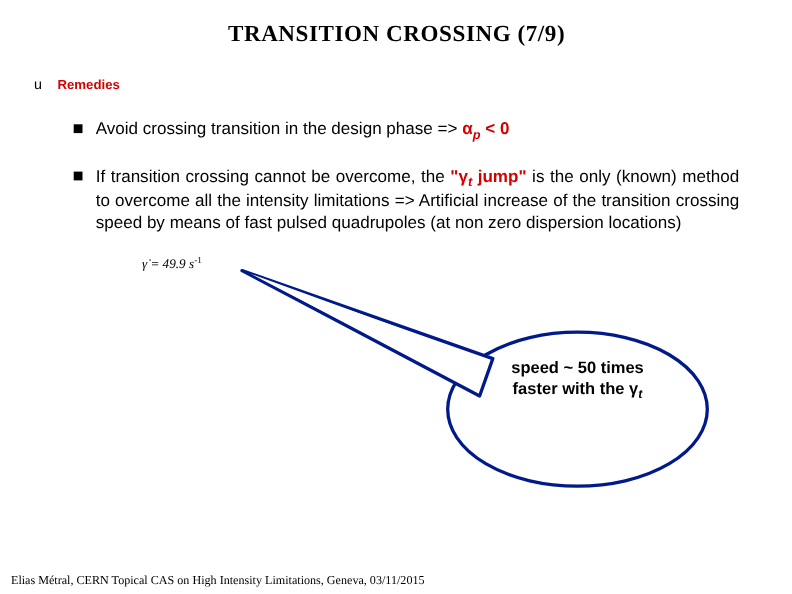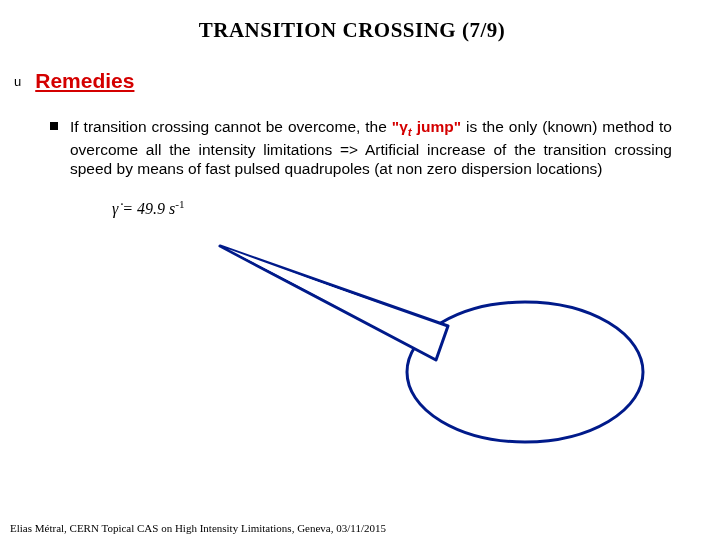--- a/index.html
+++ b/index.html
@@ -5,21 +5,21 @@
   * { margin: 0; padding: 0; box-sizing: border-box; }
   body {
     width: 720px;
     height: 540px;
     background: #fff;
     font-family: "Times New Roman", Times, serif;
     position: relative;
     overflow: hidden;
   }
   .slide {
-    padding: 18px 28px 0 12px;
+    padding: 18px 28px 0 29px;
     position: relative;
     height: 100%;
   }
   .title {
     text-align: center;
     font-size: 21px;
     font-weight: bold;
     letter-spacing: 0.5px;
     margin-bottom: 26px;
   }
@@ -29,24 +29,23 @@
     gap: 14px;
     margin-left: 2px;
     margin-bottom: 24px;
   }
   .u-marker {
     font-size: 13px;
     font-family: Arial, sans-serif;
   }
   .section-heading {
     font-family: Arial, Helvetica, sans-serif;
-    font-size: 21px;
+    font-size: 12px;
     font-weight: bold;
     color: #d40000;
-    text-decoration: underline;
   }
   .bullets {
     margin-left: 38px;
     margin-right: 20px;
   }
   .bullet-item {
     display: flex;
     gap: 12px;
     font-family: Arial, Helvetica, sans-serif;
     font-size: 15.5px;
@@ -63,21 +62,21 @@
   }
   .bullet-text { flex: 1; }
   .red { color: #d40000; font-weight: bold; }
   .sub { font-style: italic; font-size: 0.75em; vertical-align: sub; }
   .formula {
     margin-left: 100px;
     margin-top: 4px;
     margin-bottom: 6px;
     font-family: "Times New Roman", serif;
     font-style: italic;
-    font-size: 16px;
+    font-size: 12px;
   }
   .formula .sup { font-size: 0.7em; vertical-align: super; font-style: normal; }
   .callout-wrap {
     position: absolute;
     left: 280px;
     top: 270px;
     width: 370px;
     height: 200px;
   }
   .callout-wrap svg { overflow: visible; }
@@ -106,37 +105,47 @@
 
 <div class="slide">
   <div class="title">TRANSITION CROSSING (7/9)</div>
 
   <div class="section-row">
     <span class="u-marker">u</span>
     <span class="section-heading">Remedies</span>
   </div>
 
   <div class="bullets">
+    <div class="bullet-item">
+      <div class="sq"></div>
+      <div class="bullet-text">
+        <span>Avoid crossing transition in the design phase =&gt; </span><span class="red"><span>α</span><span class="sub">p</span><span> &lt; 0</span></span>
+      </div>
+    </div>
 
     <div class="bullet-item">
       <div class="sq"></div>
       <div class="bullet-text">
         <span>If transition crossing cannot be overcome, the </span><span class="red"><span>"</span><span>γ</span><span class="sub">t</span><span> jump"</span></span><span> is the only (known) method to overcome all the intensity limitations =&gt; Artificial increase of the transition crossing speed by means of fast pulsed quadrupoles (at non zero dispersion locations)</span>
       </div>
     </div>
   </div>
 
   <div class="formula">
     <span>γ̇</span><span> = 49.9 s</span><span class="sup">-1</span>
   </div>
 
   <div class="callout-wrap">
     <svg width="370" height="200">
       <ellipse cx="245" cy="102" rx="118" ry="70" fill="#fff" stroke="#001a8a" stroke-width="3"></ellipse>
       <polygon points="-60,-24 168,56 156,90" fill="#fff" stroke="#001a8a" stroke-width="3" stroke-linejoin="round"></polygon>
       <polygon points="-52,-21 165,58 155,86" fill="#fff"></polygon>
     </svg>
     <div class="callout-text">
+      <div>speed ~ 50 times</div>
+      <div>
+        <span>faster with the </span><span>γ</span><span class="sub">t</span>
+      </div>
     </div>
   </div>
 
   <div class="footer">Elias Métral, CERN Topical CAS on High Intensity Limitations, Geneva, 03/11/2015</div>
 </div>
 
 </body></html>

